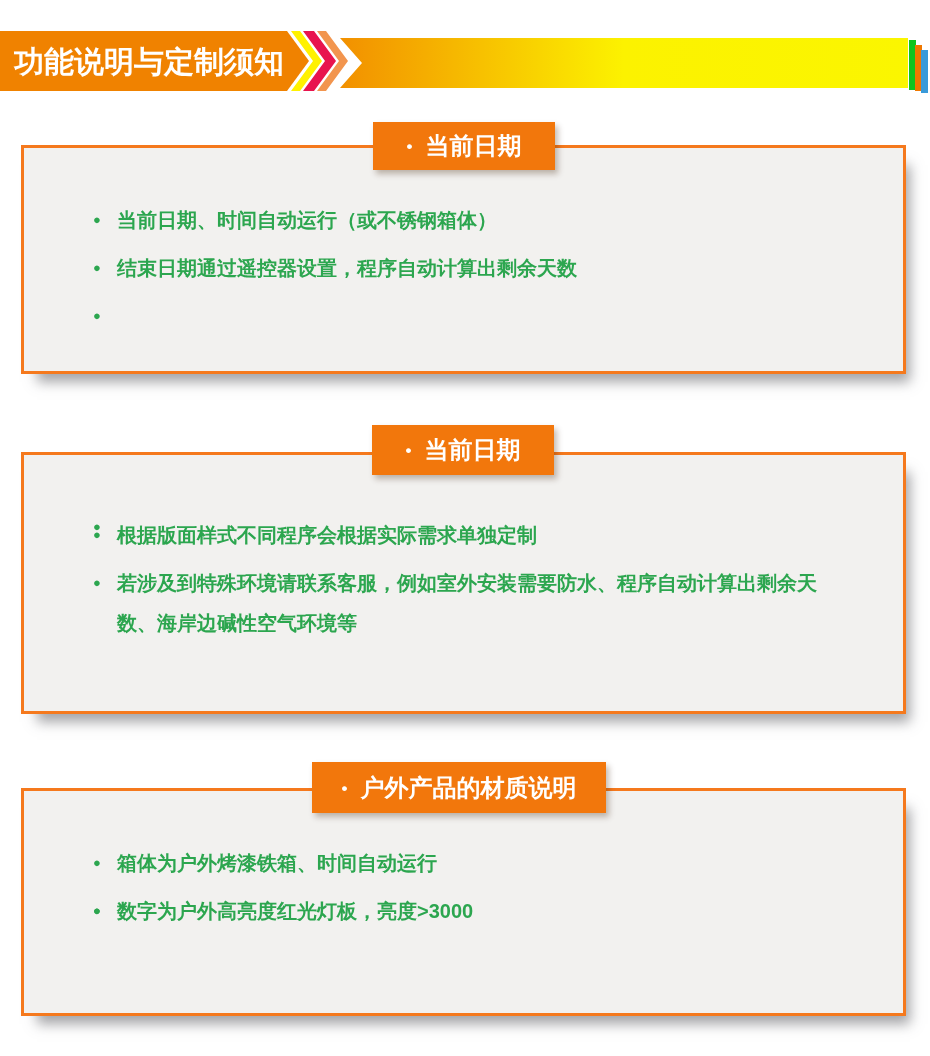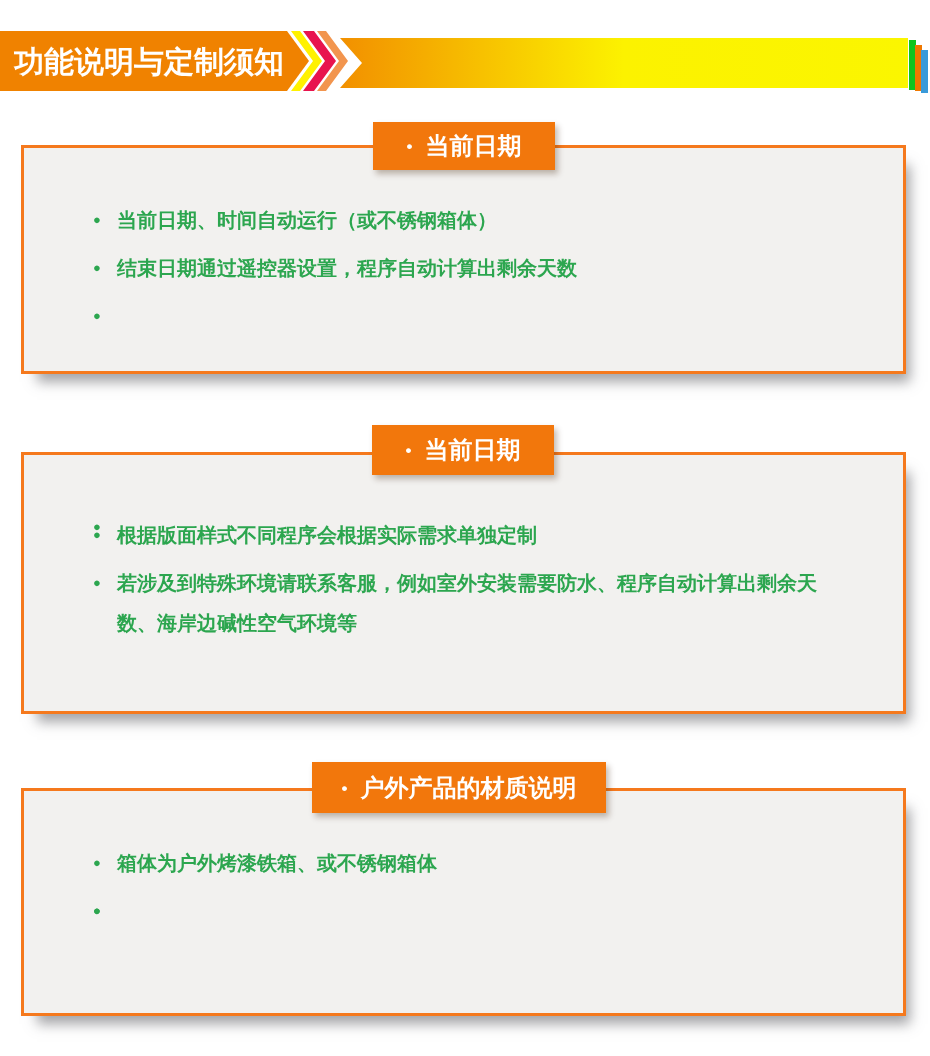--- a/index.html
+++ b/index.html
@@ -110,24 +110,25 @@
   </div>
 
   <div class="badge badge-3">
     <span class="badge-dot">•</span>
     <span>户外产品的材质说明</span>
   </div>
   <div class="panel panel-3">
     <ul class="bullet-list">
       <li>
         <span class="bullet-dot">●</span>
-        <span>箱体为户外烤漆铁箱、或不锈钢箱体</span>
+        <span>箱体为户外烤漆铁箱、时间自动运行</span>
       </li>
       <li>
         <span class="bullet-dot">●</span>
       </li>
       <li>
         <span class="bullet-dot">●</span>
+        <span>数字为户外高亮度红光灯板，亮度&gt;3000</span>
       </li>
     </ul>
   </div>
 
 </div>
 
 </body></html>

